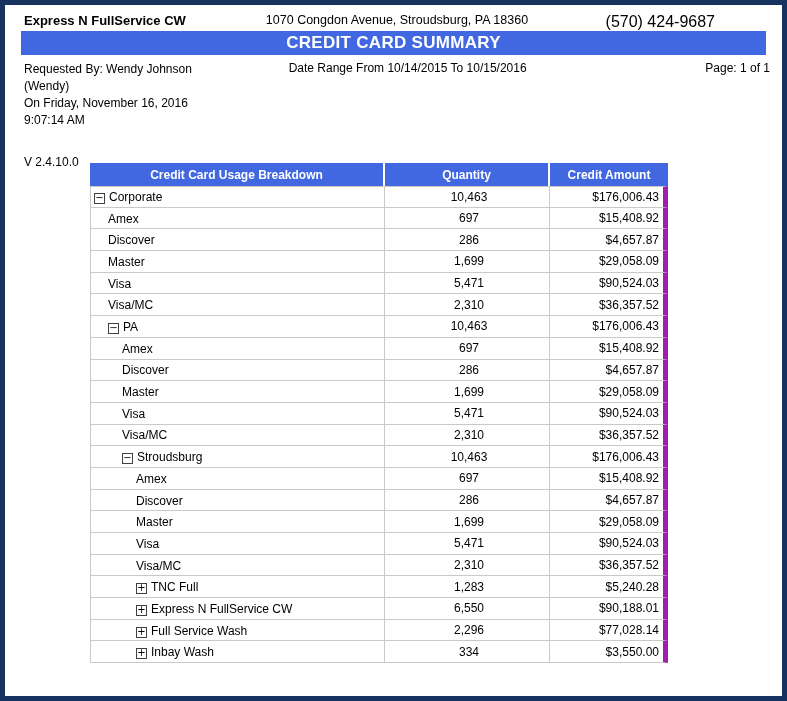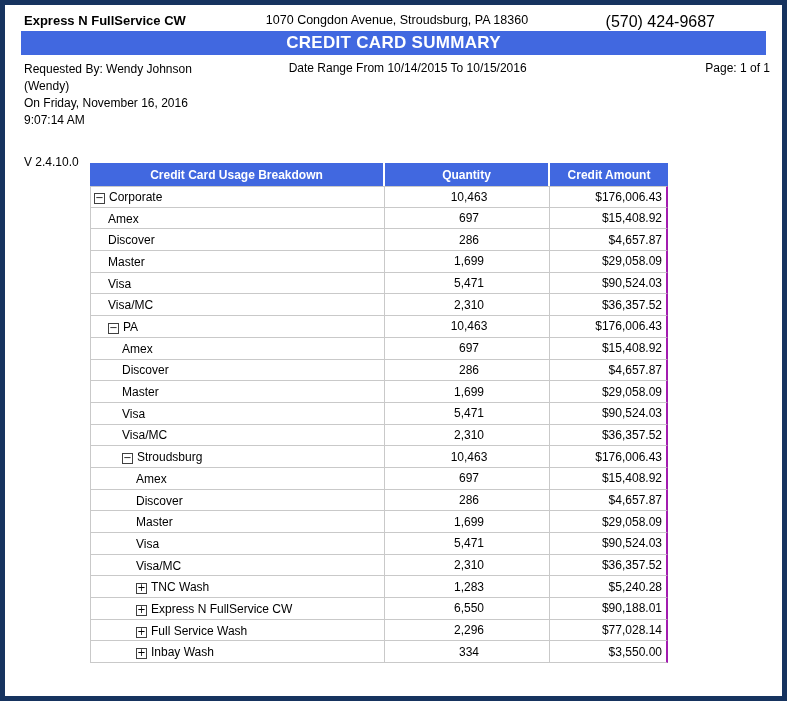--- a/index.html
+++ b/index.html
@@ -92,21 +92,21 @@
     padding: 0 4px;
     border-bottom: 1px solid #c9c9c9;
     background: #ffffff;
     white-space: nowrap;
     overflow: hidden;
     vertical-align: middle;
   }
   table.grid tbody tr:first-child td { border-top: 1px solid #c9c9c9; }
   table.grid td.c1 { border-left: 1px solid #c9c9c9; border-right: 1px solid #c9c9c9; }
   table.grid td.c2 { border-right: 1px solid #c9c9c9; text-align: center; padding-right: 0; }
-  table.grid td.c3 { border-right: 2px solid #a21caf; text-align: right; }
+  table.grid td.c3 { border-right: 5px solid #a21caf; text-align: right; }
 
   .tree-icon {
     display: inline-block;
     width: 11px;
     height: 11px;
     border: 1px solid #404040;
     background: #ffffff;
     color: #000000;
     font-size: 10px;
     line-height: 8px;
@@ -244,21 +244,21 @@
     <td class="c1" style="padding-left: 45px;"><span class="row-label">Visa</span></td>
     <td class="c2">5,471</td>
     <td class="c3">$90,524.03</td>
   </tr>
           <tr>
     <td class="c1" style="padding-left: 45px;"><span class="row-label">Visa/MC</span></td>
     <td class="c2">2,310</td>
     <td class="c3">$36,357.52</td>
   </tr>
           <tr>
-    <td class="c1" style="padding-left: 45px;"><span class="tree-icon">+</span><span class="row-label">TNC Wash</span></td>
+    <td class="c1" style="padding-left: 45px;"><span class="tree-icon">+</span><span class="row-label">TNC Full</span></td>
     <td class="c2">1,283</td>
     <td class="c3">$5,240.28</td>
   </tr>
           <tr>
     <td class="c1" style="padding-left: 45px;"><span class="tree-icon">+</span><span class="row-label">Express N FullService CW</span></td>
     <td class="c2">6,550</td>
     <td class="c3">$90,188.01</td>
   </tr>
           <tr>
     <td class="c1" style="padding-left: 45px;"><span class="tree-icon">+</span><span class="row-label">Full Service Wash</span></td>

